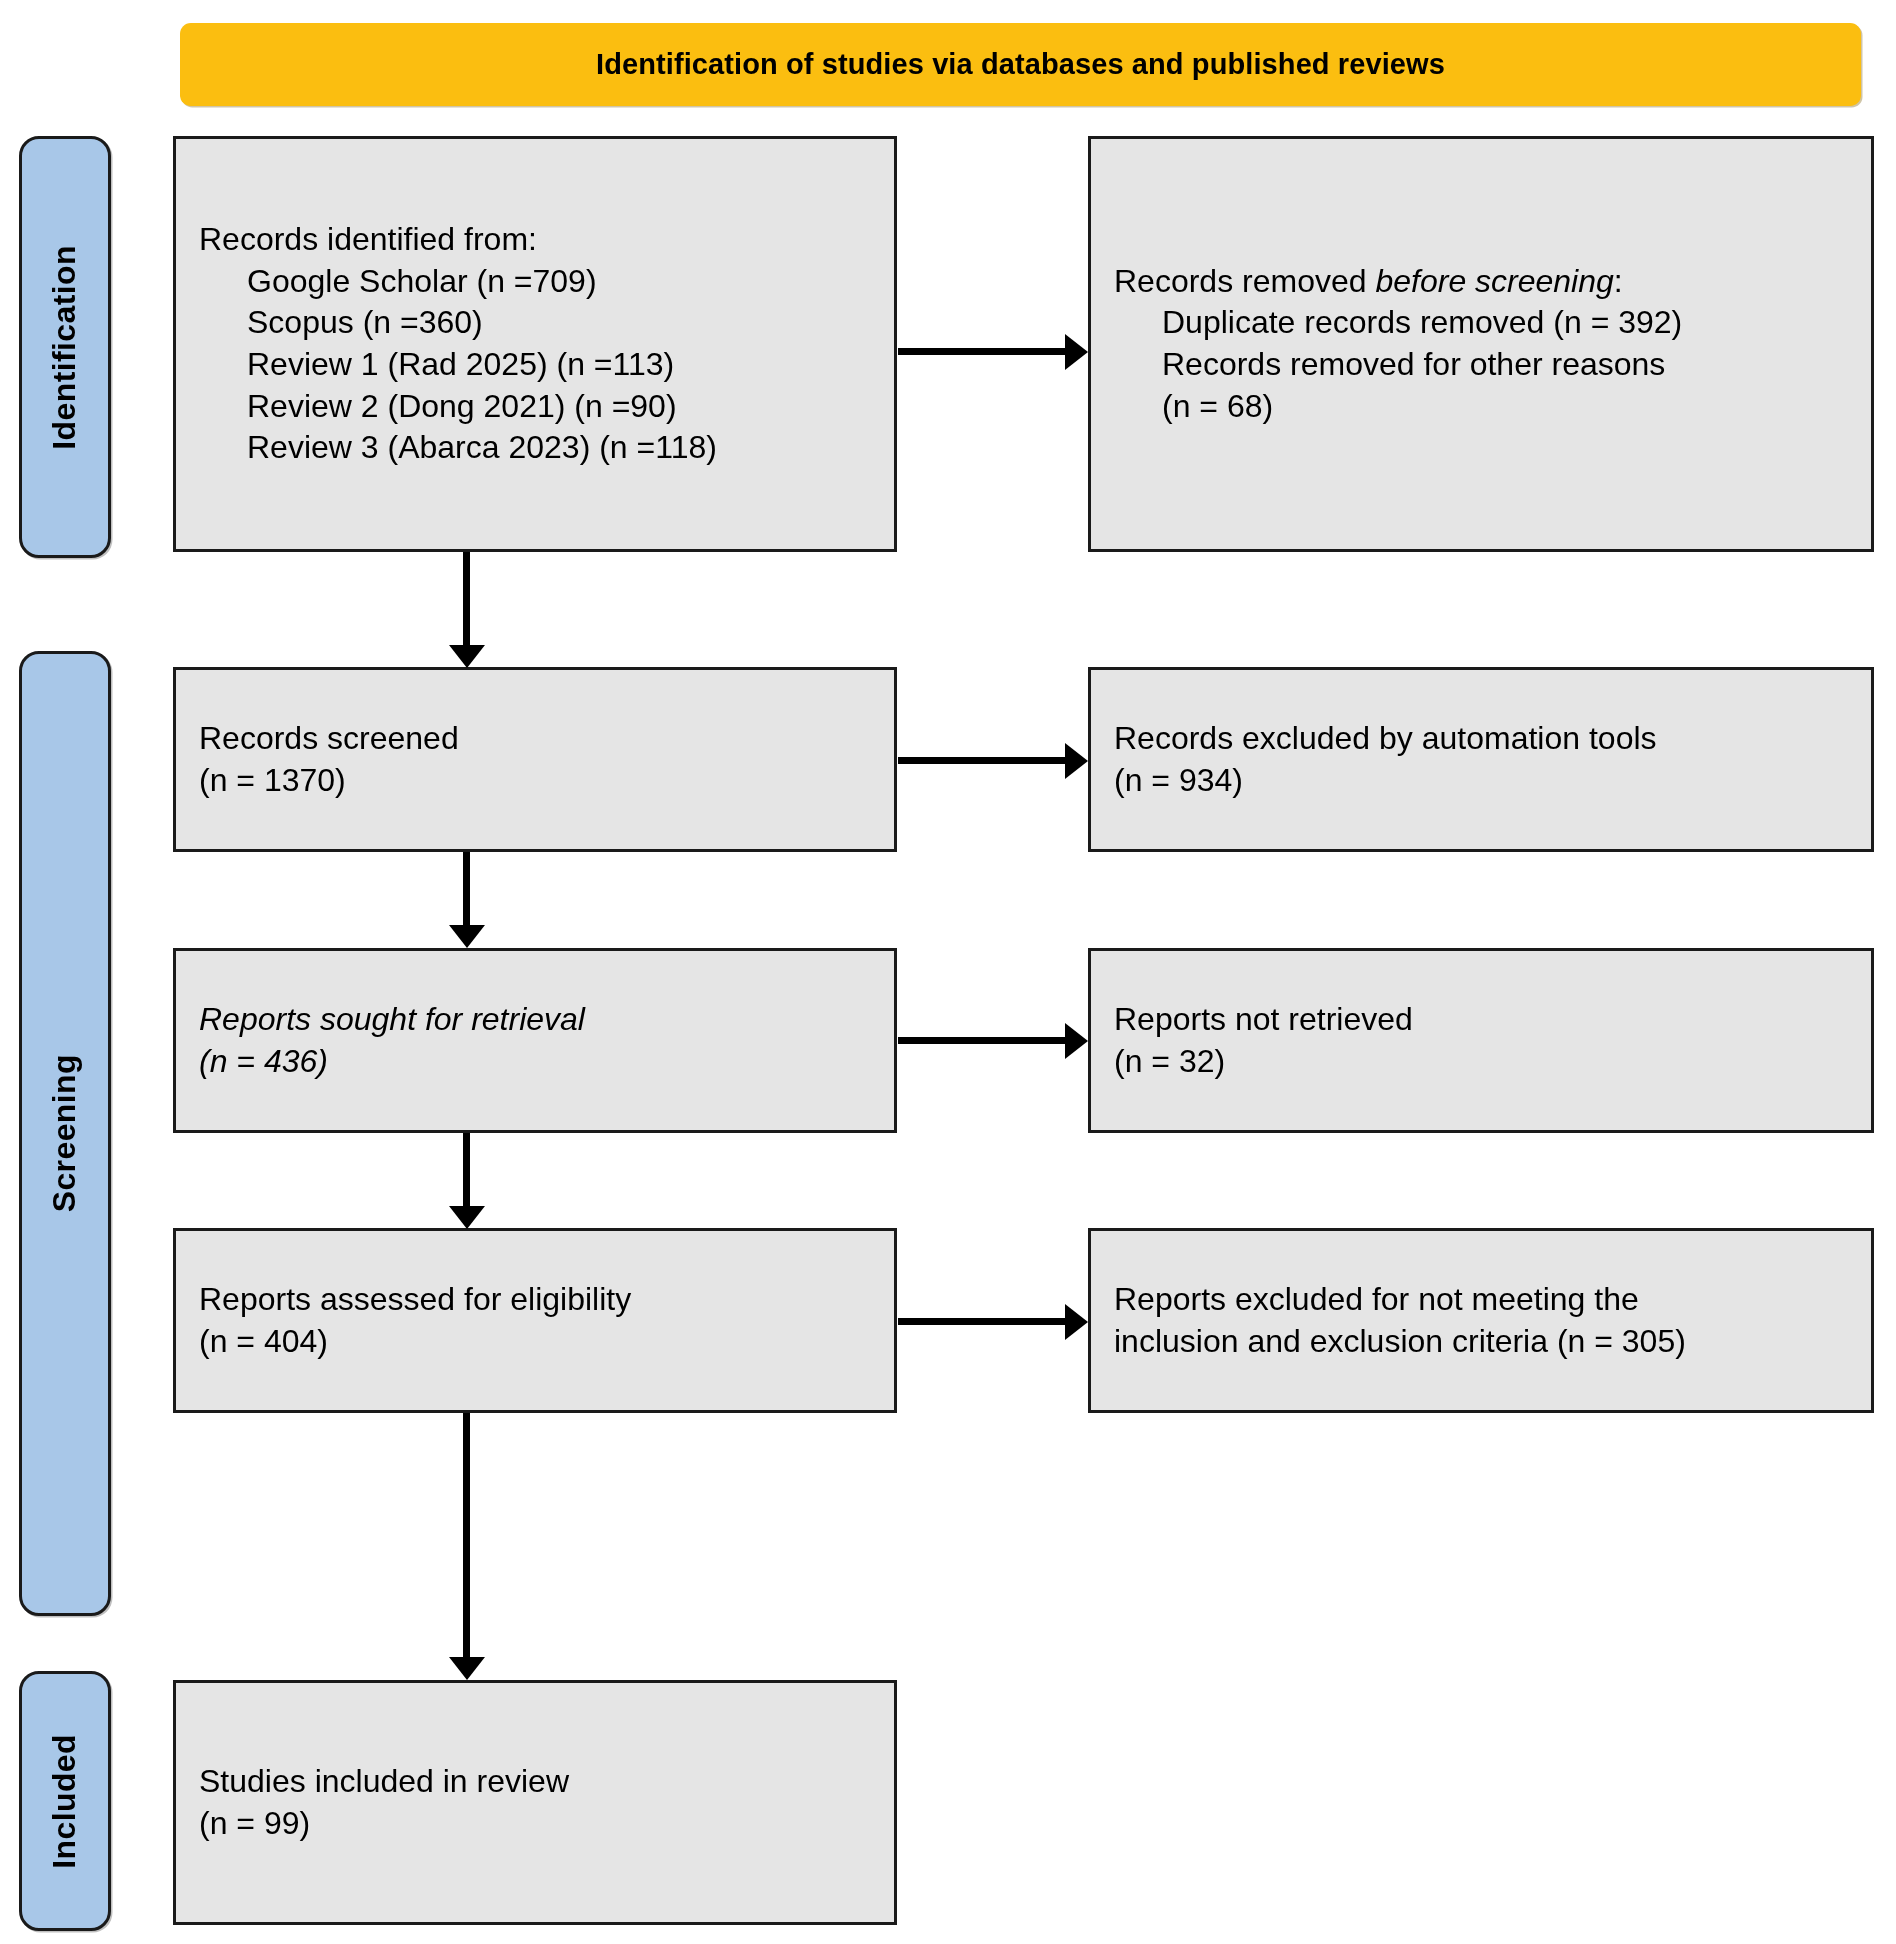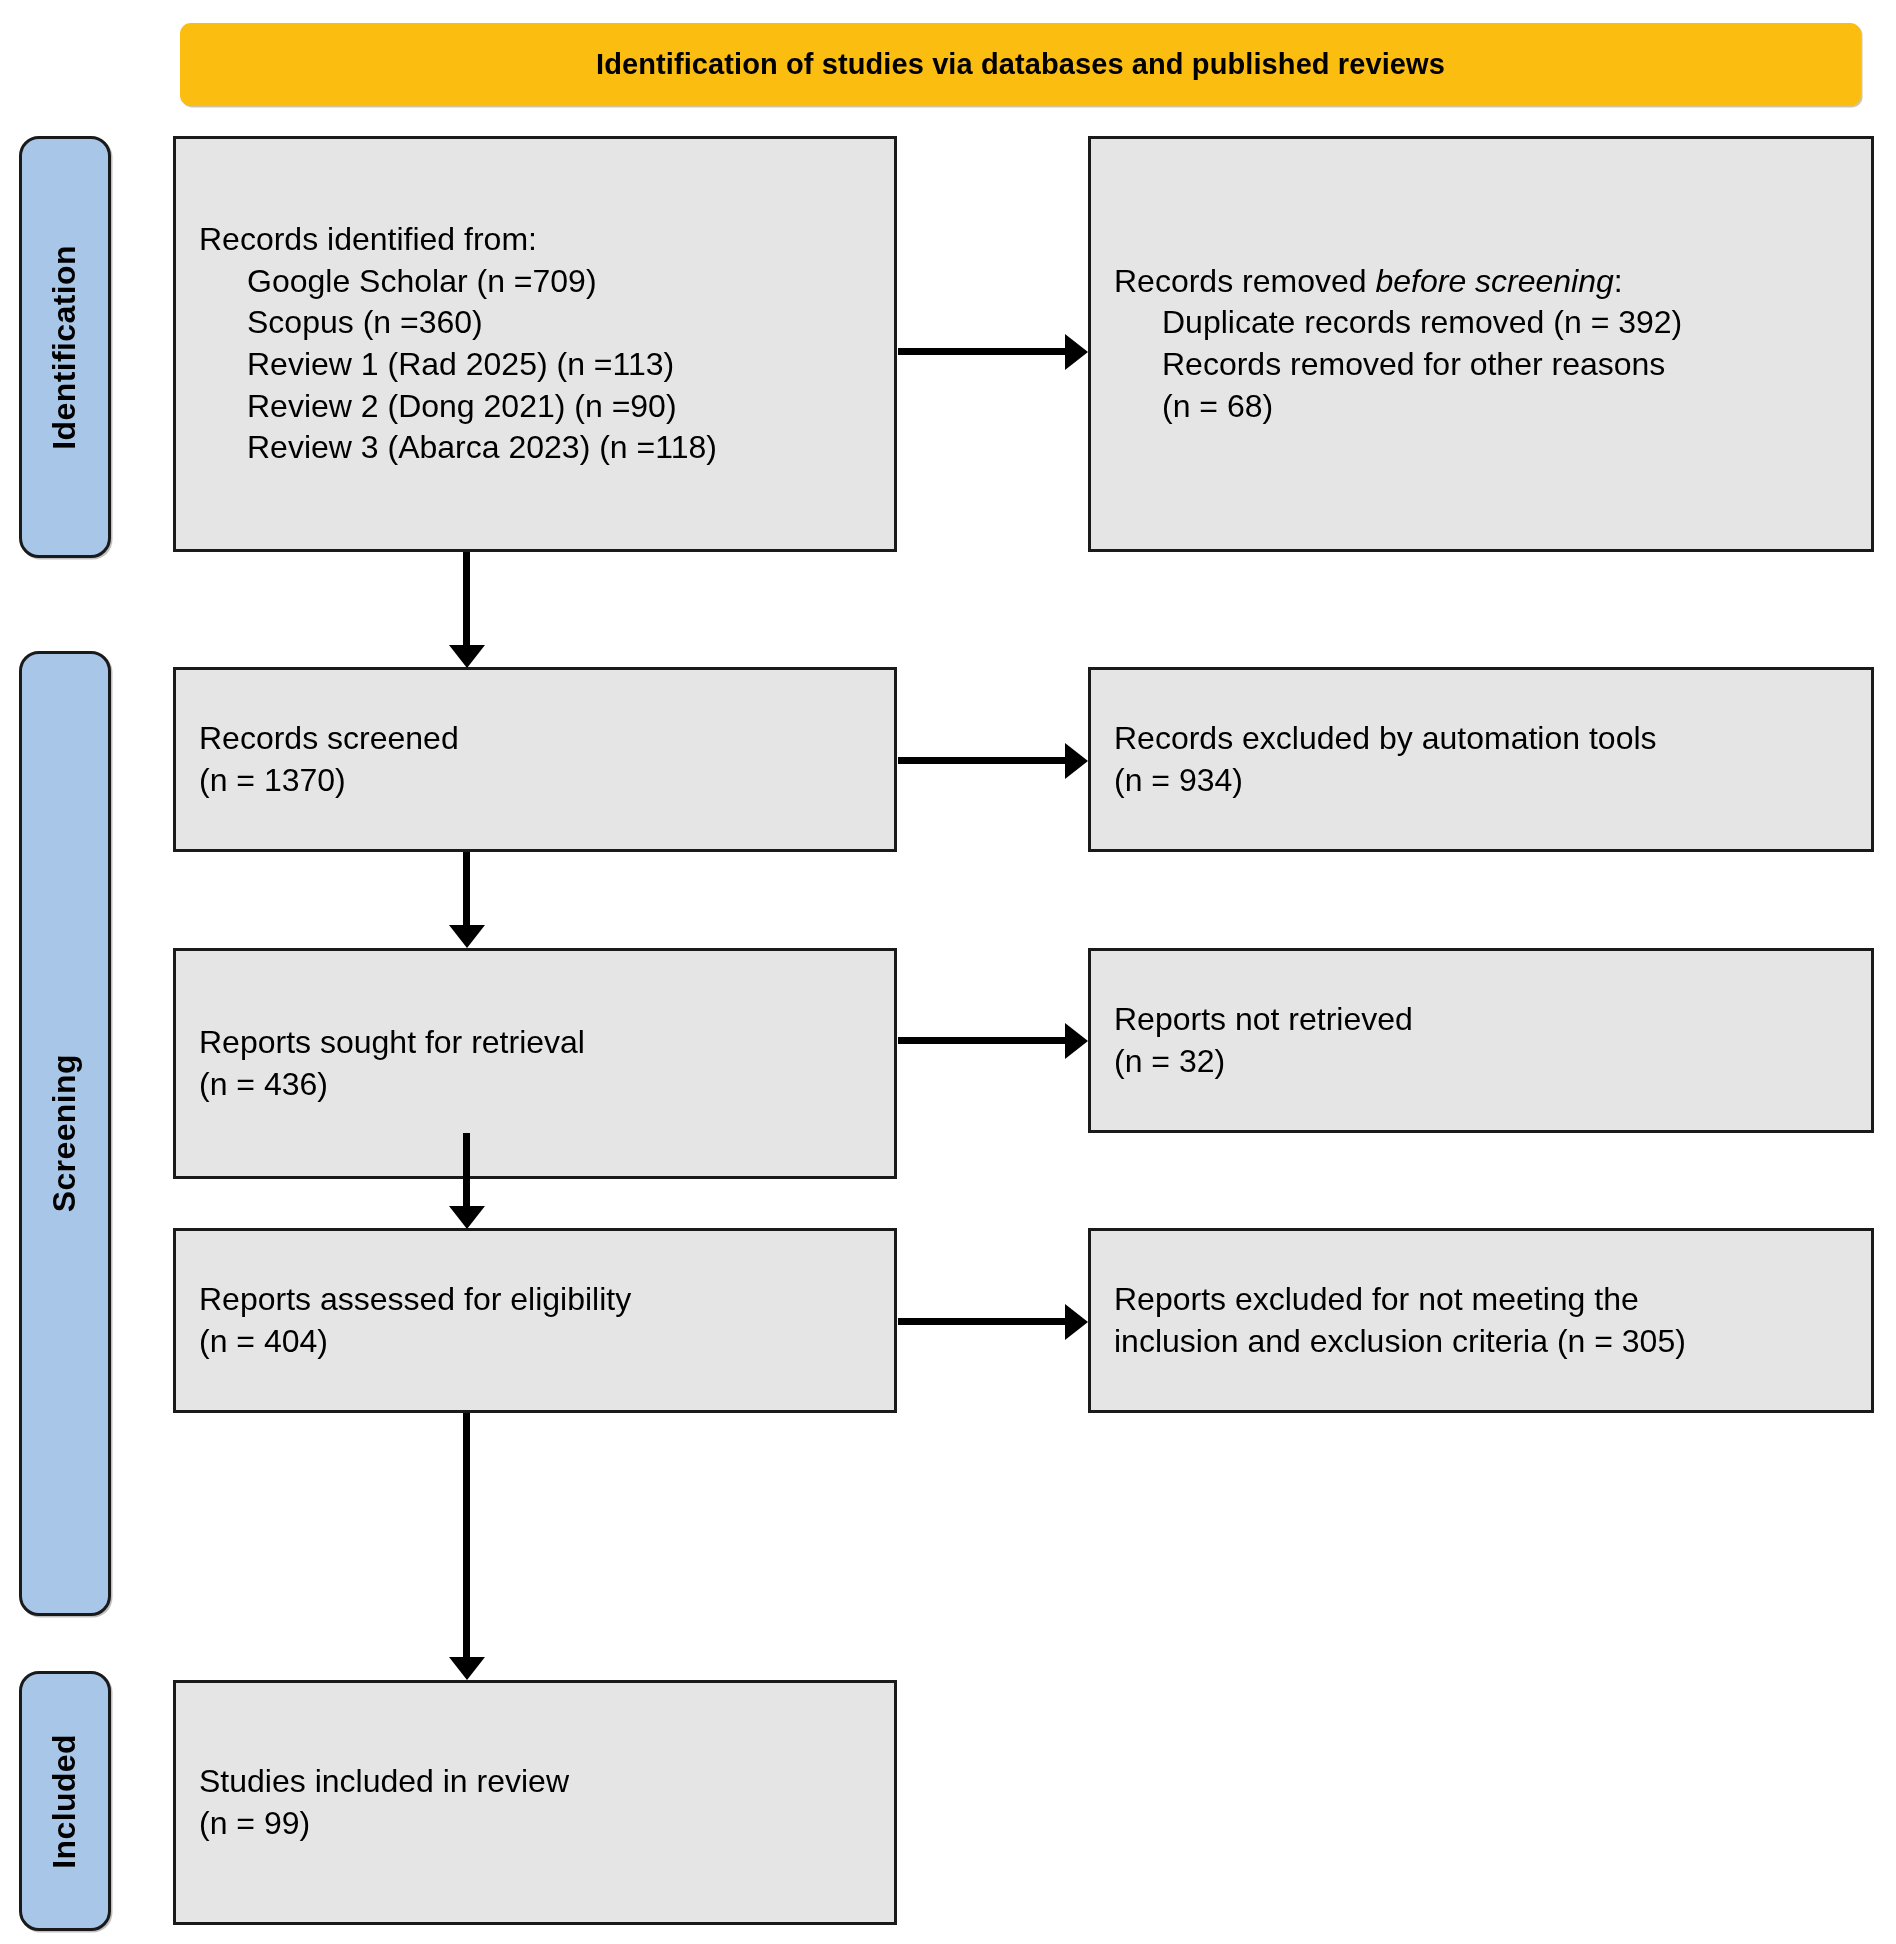--- a/index.html
+++ b/index.html
@@ -84,21 +84,21 @@
     line-height: 1.30;
     color: #000000;
     white-space: nowrap;
   }
   .flow-line.indent { padding-left: 48px; }
   .flow-line .em { font-style: italic; }
 
   
   #box-identified      { left: 173px; top: 136px;  width: 724px;  height: 416px; }
   #box-screened        { left: 173px; top: 667px;  width: 724px;  height: 185px; }
-  #box-sought          { left: 173px; top: 948px; width: 724px;  height: 231px; }
+  #box-sought          { left: 173px; top: 948px; width: 724px;  height: 185px; font-style: italic; }
   #box-assessed        { left: 173px; top: 1228px; width: 724px;  height: 185px; }
   #box-included        { left: 173px; top: 1680px; width: 724px;  height: 245px; }
 
   
   #box-removed         { left: 1088px; top: 136px;  width: 786px; height: 416px; }
   #box-excluded-auto   { left: 1088px; top: 667px;  width: 786px; height: 185px; }
   #box-not-retrieved   { left: 1088px; top: 948px; width: 786px; height: 185px; }
   #box-excluded-crit   { left: 1088px; top: 1228px; width: 786px; height: 185px; }
 
   

